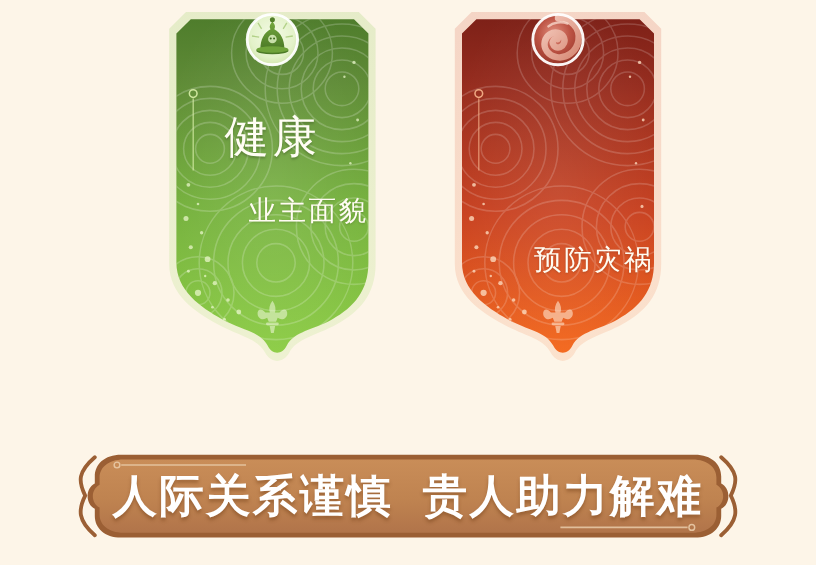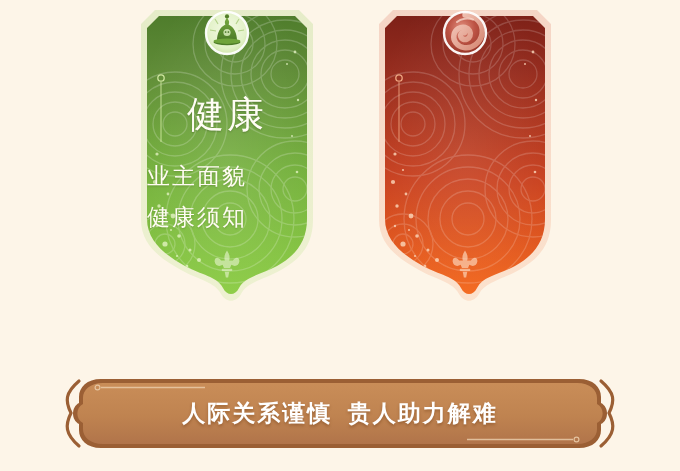--- a/index.html
+++ b/index.html
@@ -62,21 +62,21 @@
     letter-spacing: 3px;
     color: #FFFDF4;
     font-family: "DejaVu Sans", "Liberation Sans", sans-serif;
     font-weight: 400;
     text-shadow: 0 1px 2px rgba(0,0,0,0.22);
   }
   .card-sub {
     position: absolute;
     left: 0;
     width: 160px;
-    text-align: left;
+    text-align: right;
     font-size: 23px;
     line-height: 26px;
     letter-spacing: 2px;
     color: #FFFCF2;
     font-family: "DejaVu Sans", "Liberation Sans", sans-serif;
     text-shadow: 0 1px 2px rgba(0,0,0,0.18);
   }
   .card-sub.l1 { top: 147px; }
   .card-sub.l2 { top: 188px; }
 
@@ -106,24 +106,24 @@
   }
   .banner-text {
     position: absolute;
     left: 0;
     top: 0;
     width: 566px;
     height: 73px;
     display: flex;
     align-items: center;
     justify-content: center;
-    font-size: 23px;
+    font-size: 37px;
     letter-spacing: 2px;
     color: #FFFFFF;
-    font-family: Liberation Serif, serif;
+    font-family: Liberation Sans, sans-serif;
     font-weight: bold;
     text-shadow: 0 2px 3px rgba(110,60,20,0.45);
     z-index: 5;
     pointer-events: none;
     white-space: pre;
   }
 </style>
 </head>
 <body style="background: rgb(253, 245, 232);">
 
@@ -280,21 +280,20 @@
       <ellipse cx="28" cy="35.2" rx="13.4" ry="2.7" fill="#6FA33A"></ellipse>
 
       <circle cx="28" cy="26.5" r="3.6" fill="#DCEFBE" opacity="0.85"></circle>
       <circle cx="26.6" cy="26" r="0.85" fill="#3F6A1E"></circle>
       <circle cx="29.4" cy="26" r="0.85" fill="#3F6A1E"></circle>
     </svg>
 
     <div class="card-text">
       <div class="card-title">健康</div>
       <div class="card-sub l1">业主面貌</div>
-      <div class="card-sub l2">健康须知</div>
     </div>
   </div>
 
   <div class="card red">
 
     <svg class="card-svg" viewBox="0 0 184 300">
       <defs>
         <linearGradient id="gRed" x1="0" y1="0" x2="0" y2="1">
           <stop offset="0%" stop-color="#7E2118"></stop>
           <stop offset="20%" stop-color="#962C1E"></stop>
@@ -433,20 +432,21 @@
                C32.2,22.4 34.4,26.4 33,30
                C31.8,33 28.4,34.4 25.8,33
                C23.8,32 23,29.4 24.2,27.6
                C25,26.3 26.6,25.9 27.8,26.6" fill="none" stroke="url(#embRedSwirl)" stroke-width="5.4" stroke-linecap="round" opacity="0.95"></path>
 
       <path d="M20,16 C24,12.4 31,11.6 36,13.6" fill="none" stroke="#F9DED2" stroke-width="2" stroke-linecap="round" opacity="0.75"></path>
       <circle cx="28" cy="27" r="21" fill="none" stroke="#FFFFFF" stroke-width="2.4" opacity="0.95"></circle>
     </svg>
 
     <div class="card-text">
+      <div class="card-sub l2">预防灾祸</div>
     </div>
   </div>
 
   <div id="banner">
     <svg class="banner-svg" viewBox="0 0 566 73">
       <defs>
         <linearGradient id="gBanner" x1="0" y1="0" x2="0" y2="1">
           <stop offset="0%" stop-color="#C98D58"></stop>
           <stop offset="55%" stop-color="#BF8350"></stop>
           <stop offset="100%" stop-color="#B1744A"></stop>

